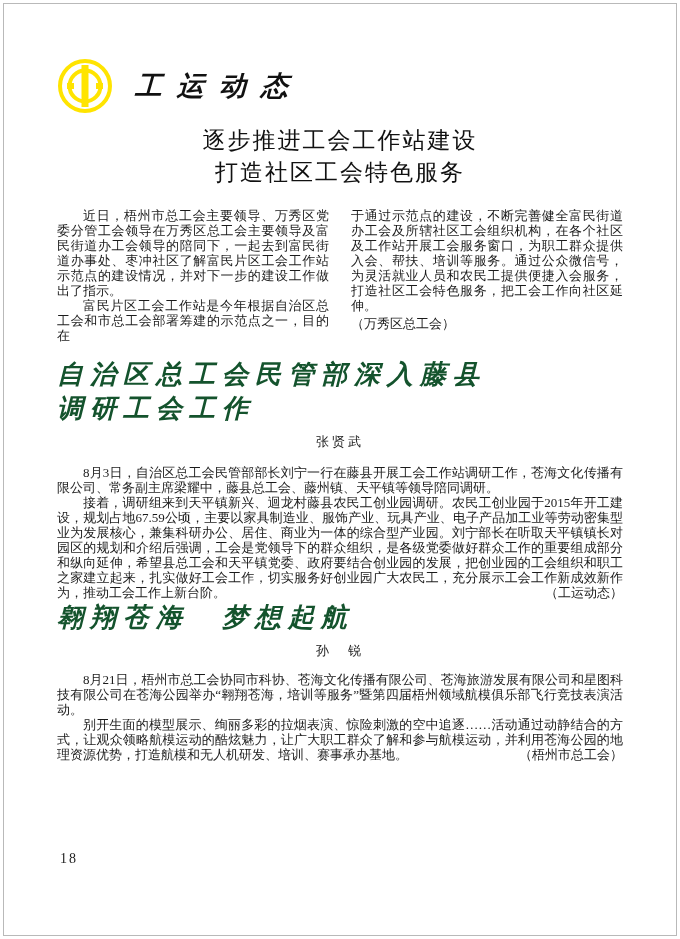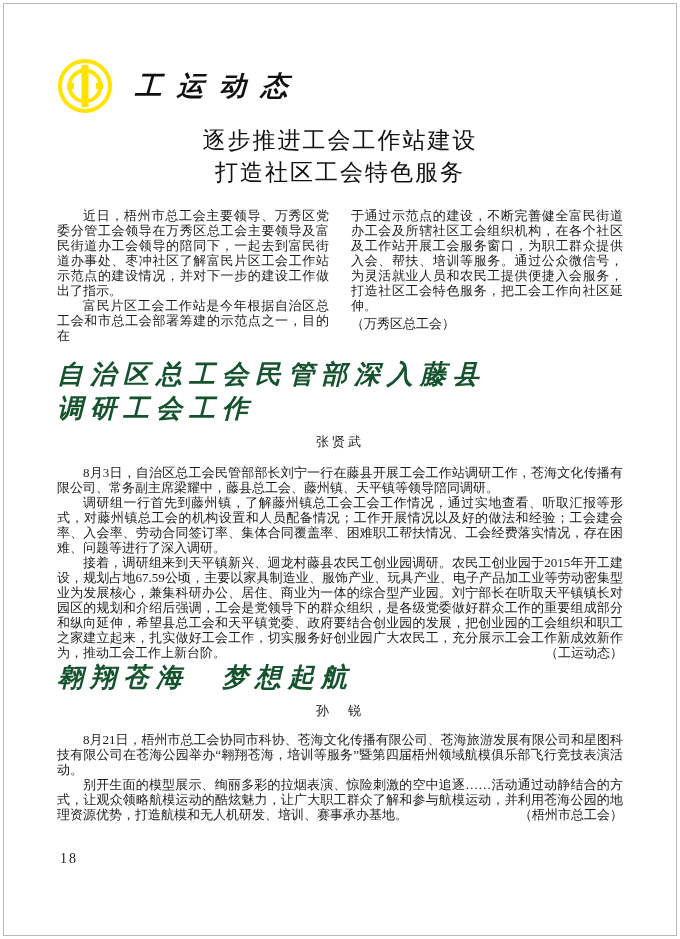--- a/index.html
+++ b/index.html
@@ -114,21 +114,20 @@
     </div>
 
     <div class="sec-2">
       <div class="brush-title">
         <span class="tl">自治区总工会民管部深入藤县</span>
         <span class="tl">调研工会工作</span>
       </div>
       <div class="author">张贤武</div>
       <div class="article-body">
         <p class="body-p indent">8月3日，自治区总工会民管部部长刘宁一行在藤县开展工会工作站调研工作，苍海文化传播有限公司、常务副主席梁耀中，藤县总工会、藤州镇、天平镇等领导陪同调研。</p>
-        <p class="body-p indent">调研组一行首先到藤州镇，了解藤州镇总工会工会工作情况，通过实地查看、听取汇报等形式，对藤州镇总工会的机构设置和人员配备情况；工作开展情况以及好的做法和经验；工会建会率、入会率、劳动合同签订率、集体合同覆盖率、困难职工帮扶情况、工会经费落实情况，存在困难、问题等进行了深入调研。</p>
         <p class="body-p indent"><span>接着，调研组来到天平镇新兴、迴龙村藤县农民工创业园调研。农民工创业园于2015年开工建设，规划占地67.59公顷，主要以家具制造业、服饰产业、玩具产业、电子产品加工业等劳动密集型业为发展核心，兼集科研办公、居住、商业为一体的综合型产业园。刘宁部长在听取天平镇镇长对园区的规划和介绍后强调，工会是党领导下的群众组织，是各级党委做好群众工作的重要组成部分和纵向延伸，希望县总工会和天平镇党委、政府要结合创业园的发展，把创业园的工会组织和职工之家建立起来，扎实做好工会工作，切实服务好创业园广大农民工，充分展示工会工作新成效新作为，推动工会工作上新台阶。</span><span class="attr-inline">（工运动态）</span></p>
       </div>
     </div>
 
     <div class="sec-3">
       <div class="brush-title">
         <span class="tl">翱翔苍海　梦想起航</span>
       </div>
       <div class="author">孙　锐</div>
       <div class="article-body">

